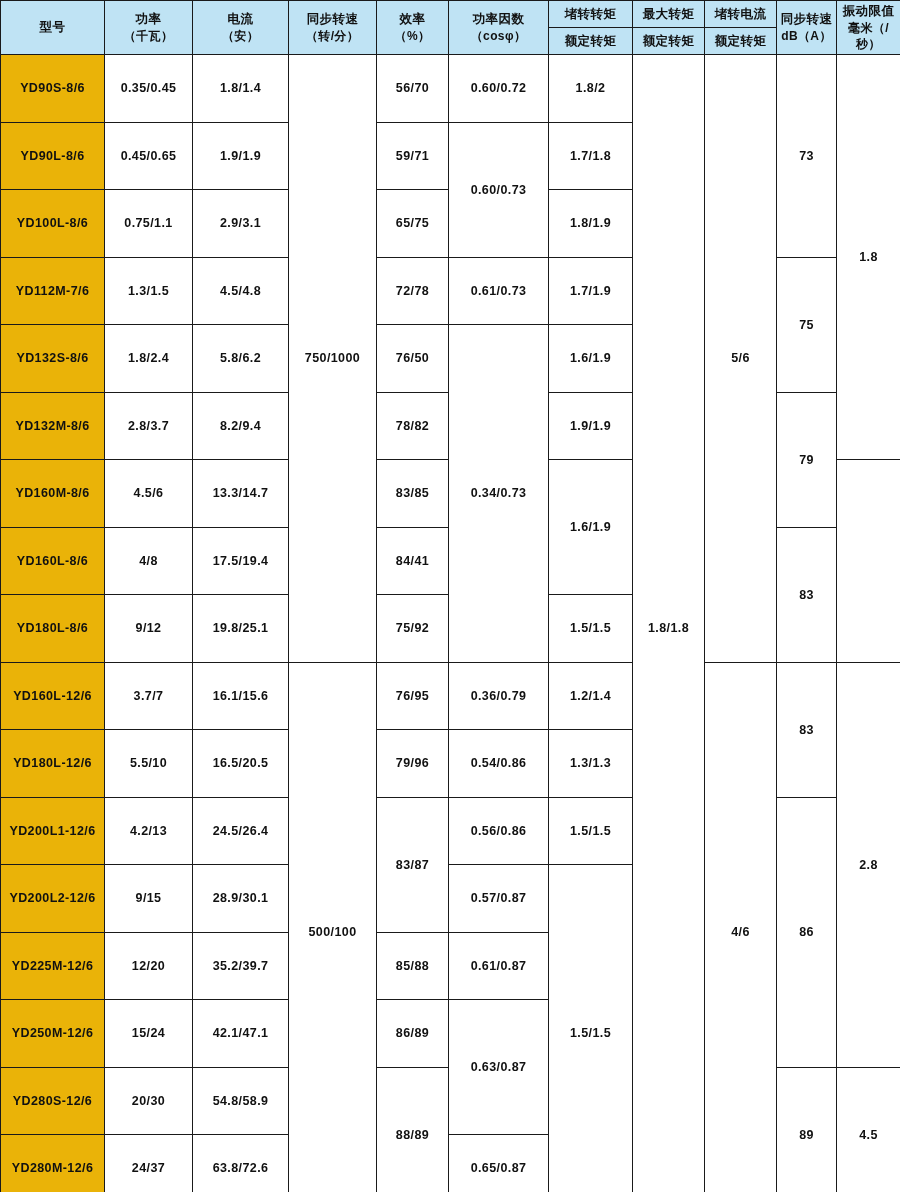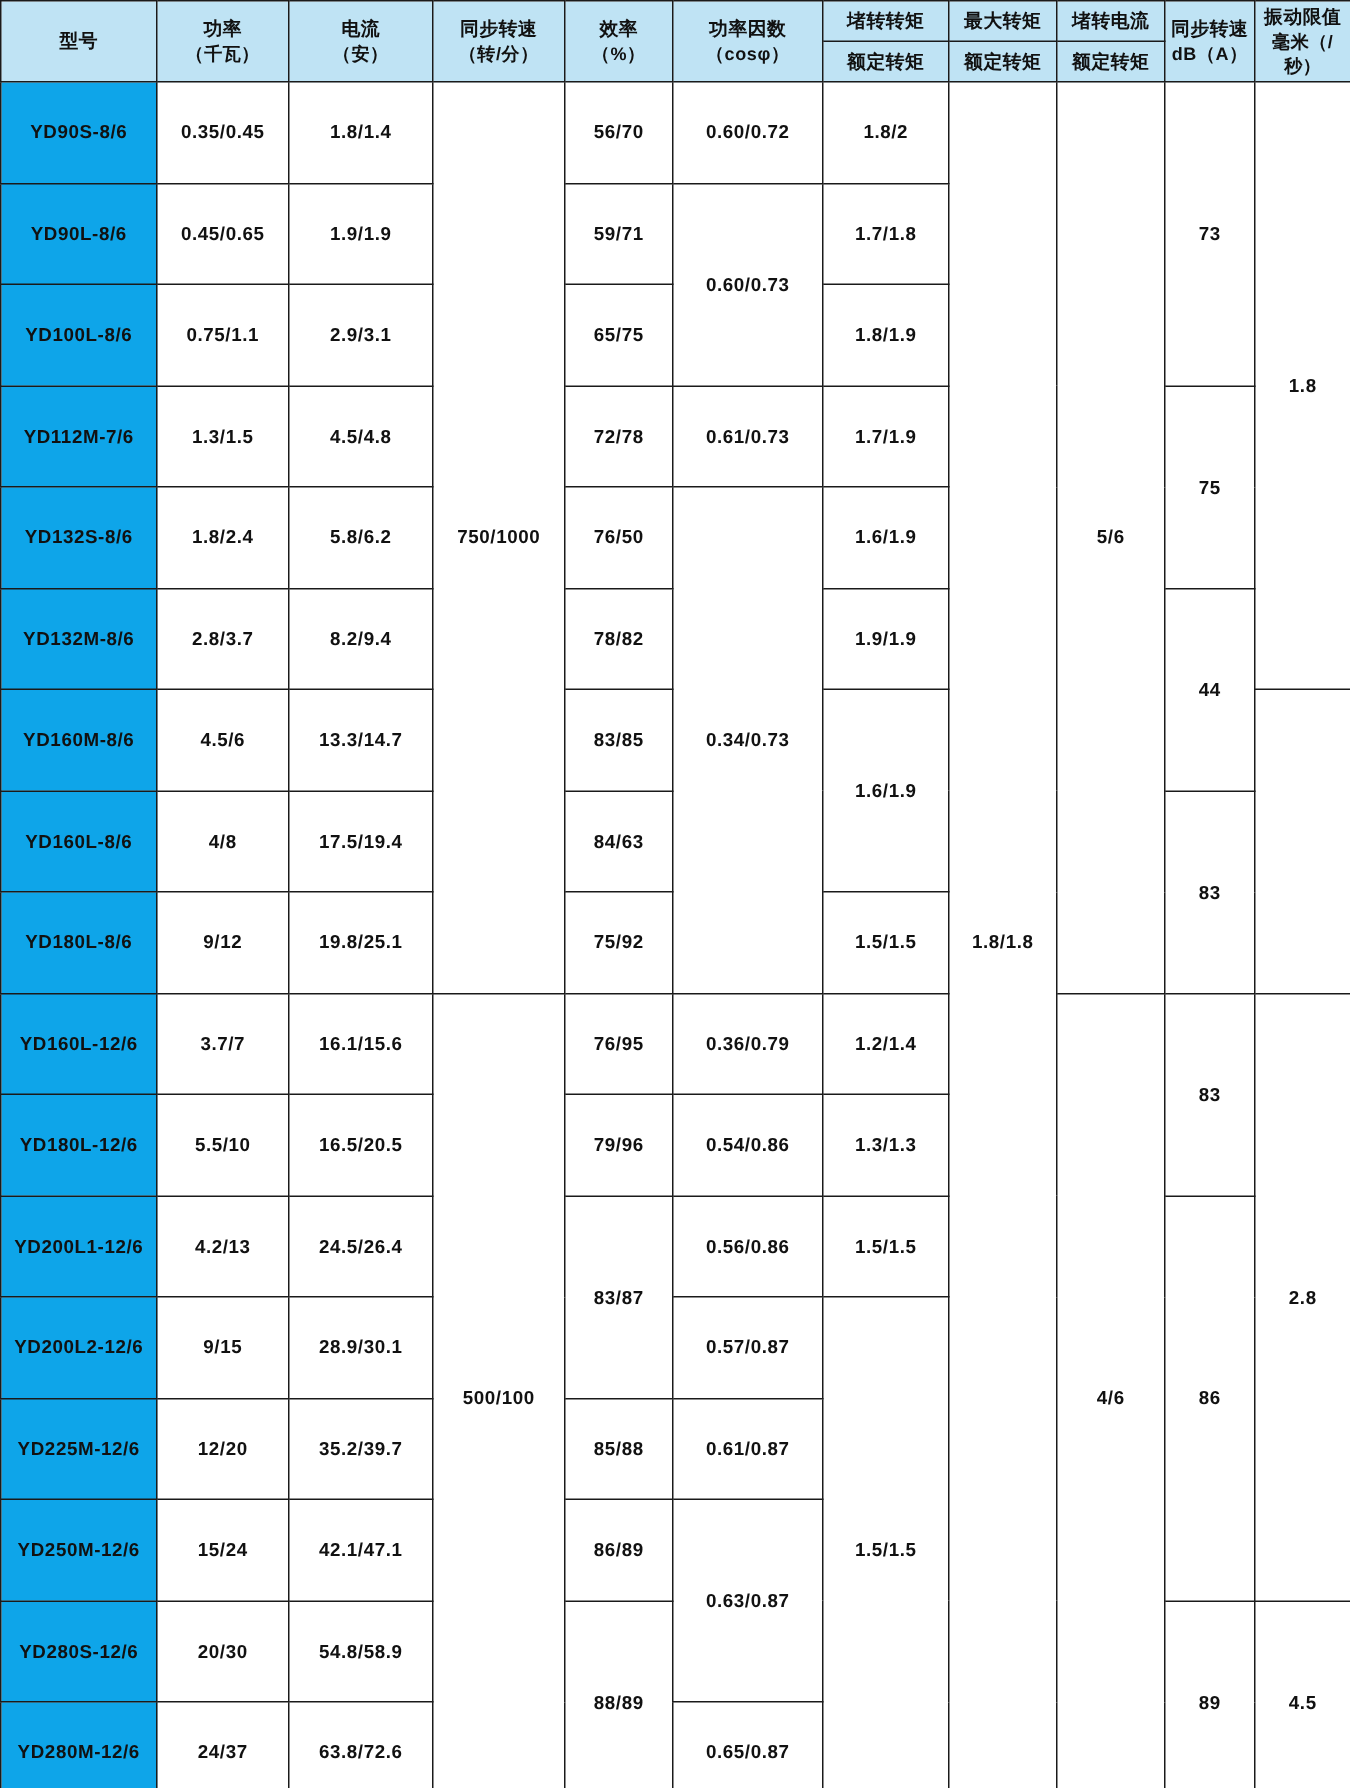--- a/index.html
+++ b/index.html
@@ -27,21 +27,21 @@
     font-weight: bold;
     letter-spacing: 0.4px;
     padding: 2px 1px;
   }
   thead th {
     background: #bfe3f4;
     font-size: 13px;
     line-height: 1.35;
   }
   td.model {
-    background: #0ea5e9;
+    background: #eab308;
     font-size: 12.5px;
   }
   td.val {
     background: #ffffff;
   }
   .sub {
     display: block;
     font-size: 12px;
     font-weight: bold;
   }
@@ -166,36 +166,36 @@
       <td class="val" rowspan="5">0.34/0.73</td>
       <td class="val">1.6/1.9</td>
     </tr>
 
     <tr>
       <td class="model">YD132M-8/6</td>
       <td class="val">2.8/3.7</td>
       <td class="val">8.2/9.4</td>
       <td class="val">78/82</td>
       <td class="val">1.9/1.9</td>
-      <td class="val" rowspan="2">44</td>
+      <td class="val" rowspan="2">79</td>
     </tr>
 
     <tr>
       <td class="model">YD160M-8/6</td>
       <td class="val">4.5/6</td>
       <td class="val">13.3/14.7</td>
       <td class="val">83/85</td>
       <td class="val" rowspan="2">1.6/1.9</td>
     </tr>
 
     <tr>
       <td class="model">YD160L-8/6</td>
       <td class="val">4/8</td>
       <td class="val">17.5/19.4</td>
-      <td class="val">84/63</td>
+      <td class="val">84/41</td>
       <td class="val" rowspan="2">83</td>
     </tr>
 
     <tr>
       <td class="model">YD180L-8/6</td>
       <td class="val">9/12</td>
       <td class="val">19.8/25.1</td>
       <td class="val">75/92</td>
       <td class="val">1.5/1.5</td>
     </tr>

